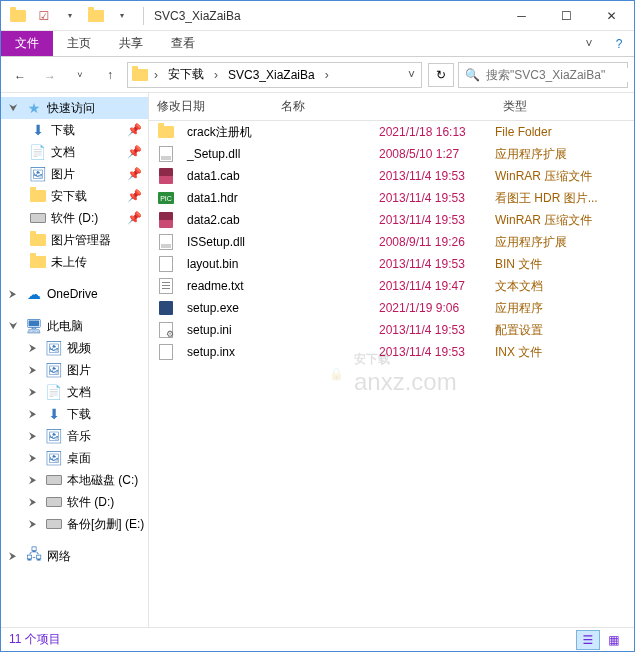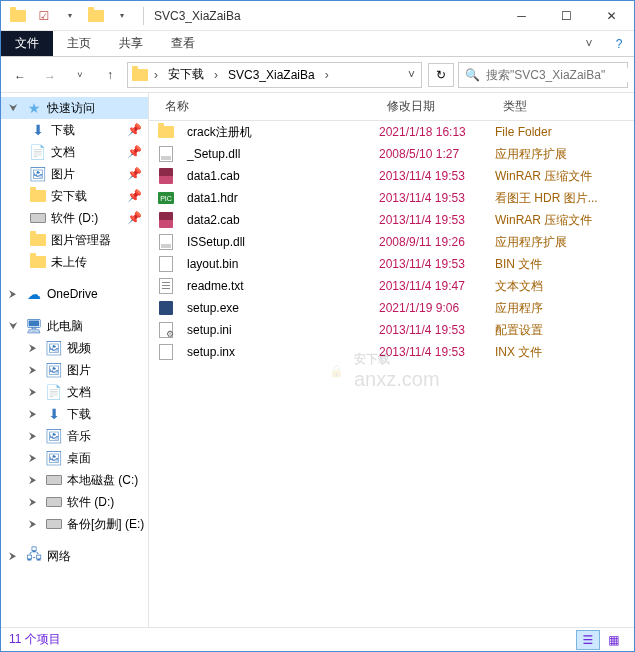--- a/index.html
+++ b/index.html
@@ -8,21 +8,21 @@
 .titlebar { height: 30px; display: flex; align-items: center; background: #fff; border-bottom: 1px solid #e5e5e5; }
 .titlebar .qat { display: flex; align-items: center; padding: 0 6px; gap: 4px; }
 .titlebar .qat-icon { width: 22px; height: 22px; display: flex; align-items: center; justify-content: center; }
 .titlebar .sep { width: 1px; height: 18px; background: #d0d0d0; margin: 0 4px; }
 .titlebar .title { padding-left: 6px; color: #333; }
 .titlebar .spacer { flex: 1; }
 .titlebar .winbtn { width: 45px; height: 30px; display: flex; align-items: center; justify-content: center; color: #333; }
 
 .ribbon-tabs { height: 26px; display: flex; align-items: stretch; background: #fff; border-bottom: 1px solid #d0d0d0; }
 .ribbon-tab { padding: 0 14px; display: flex; align-items: center; color: #333; cursor: pointer; }
-.ribbon-tab.file { background: #0f172a; color: #fff; }
+.ribbon-tab.file { background: #a21caf; color: #fff; }
 .ribbon-tabs .spacer { flex: 1; }
 .ribbon-expand { width: 30px; display: flex; align-items: center; justify-content: center; color: #555; }
 .ribbon-help { width: 30px; display: flex; align-items: center; justify-content: center; color: #1979ca; }
 
 .navbar { height: 36px; display: flex; align-items: center; padding: 4px 6px; gap: 4px; border-bottom: 1px solid #e5e5e5; }
 .nav-btn { width: 26px; height: 26px; display: flex; align-items: center; justify-content: center; color: #999; border-radius: 2px; }
 .nav-btn.enabled { color: #333; }
 .breadcrumb { flex: 1; height: 26px; border: 1px solid #ccc; display: flex; align-items: center; padding: 0 2px; background: #fff; }
 .bc-icon { width: 20px; display: flex; align-items: center; justify-content: center; }
 .bc-seg { padding: 0 6px; height: 100%; display: flex; align-items: center; cursor: pointer; }
@@ -49,21 +49,21 @@
 .col-date { width: 116px; }
 .col-type { flex: 1; }
 .filelist { flex: 1; overflow: auto; position: relative; }
 .frow { display: flex; height: 22px; align-items: center; cursor: default; }
 .frow .fname { width: 230px; display: flex; align-items: center; gap: 12px; padding-left: 8px; }
 .frow .ficon { width: 18px; height: 18px; display: flex; align-items: center; justify-content: center; flex-shrink: 0; }
 .frow .fdate { width: 116px; color: #be185d; }
 .frow .ftype { flex: 1; color: #a16207; white-space: nowrap; overflow: hidden; text-overflow: ellipsis; }
 
 .watermark { position: absolute; top: 230px; left: 180px; opacity: 0.12; pointer-events: none; font-size: 34px; color: #000; font-weight: bold; display: flex; align-items: center; gap: 10px; }
-.watermark .wm-sub { font-size: 20px; font-weight: normal; }
+.watermark .wm-sub { font-size: 24px; font-weight: normal; }
 
 .statusbar { height: 24px; border-top: 1px solid #e5e5e5; display: flex; align-items: center; padding: 0 8px; font-size: 12px; color: #6d28d9; }
 .statusbar .spacer { flex: 1; }
 .statusbar .view-btn { width: 24px; height: 20px; display: flex; align-items: center; justify-content: center; border: 1px solid transparent; margin-left: 2px; }
 .statusbar .view-btn.active { background: #cde8ff; border-color: #7ab5e0; }
 
 
 .i-folder { width: 16px; height: 12px; background: #ffd76b; border-radius: 1px; position: relative; }
 .i-folder::before { content: ''; position: absolute; top: -3px; left: 0; width: 6px; height: 3px; background: #ffd76b; border-radius: 1px 1px 0 0; }
 .i-dll { width: 14px; height: 16px; background: #fff; border: 1px solid #aaa; position: relative; }
@@ -279,22 +279,22 @@
     <div class="tree-spacer"></div>
     <div class="tree-item">
       <span class="exp">⮞</span>
       <span class="ticon i-net">🖧</span>
       <span class="tlabel">网络</span>
     </div>
   </div>
 
   <div class="filepane">
     <div class="columns">
+      <div class="col col-date">修改日期</div>
       <div class="col col-name">名称</div>
-      <div class="col col-date">修改日期</div>
       <div class="col col-type">类型</div>
     </div>
     <div class="filelist" id="filelist">
       <div class="watermark">
         <div>🔒</div>
         <div>
           <div>安下载</div>
           <div class="wm-sub">anxz.com</div>
         </div>
       </div>

